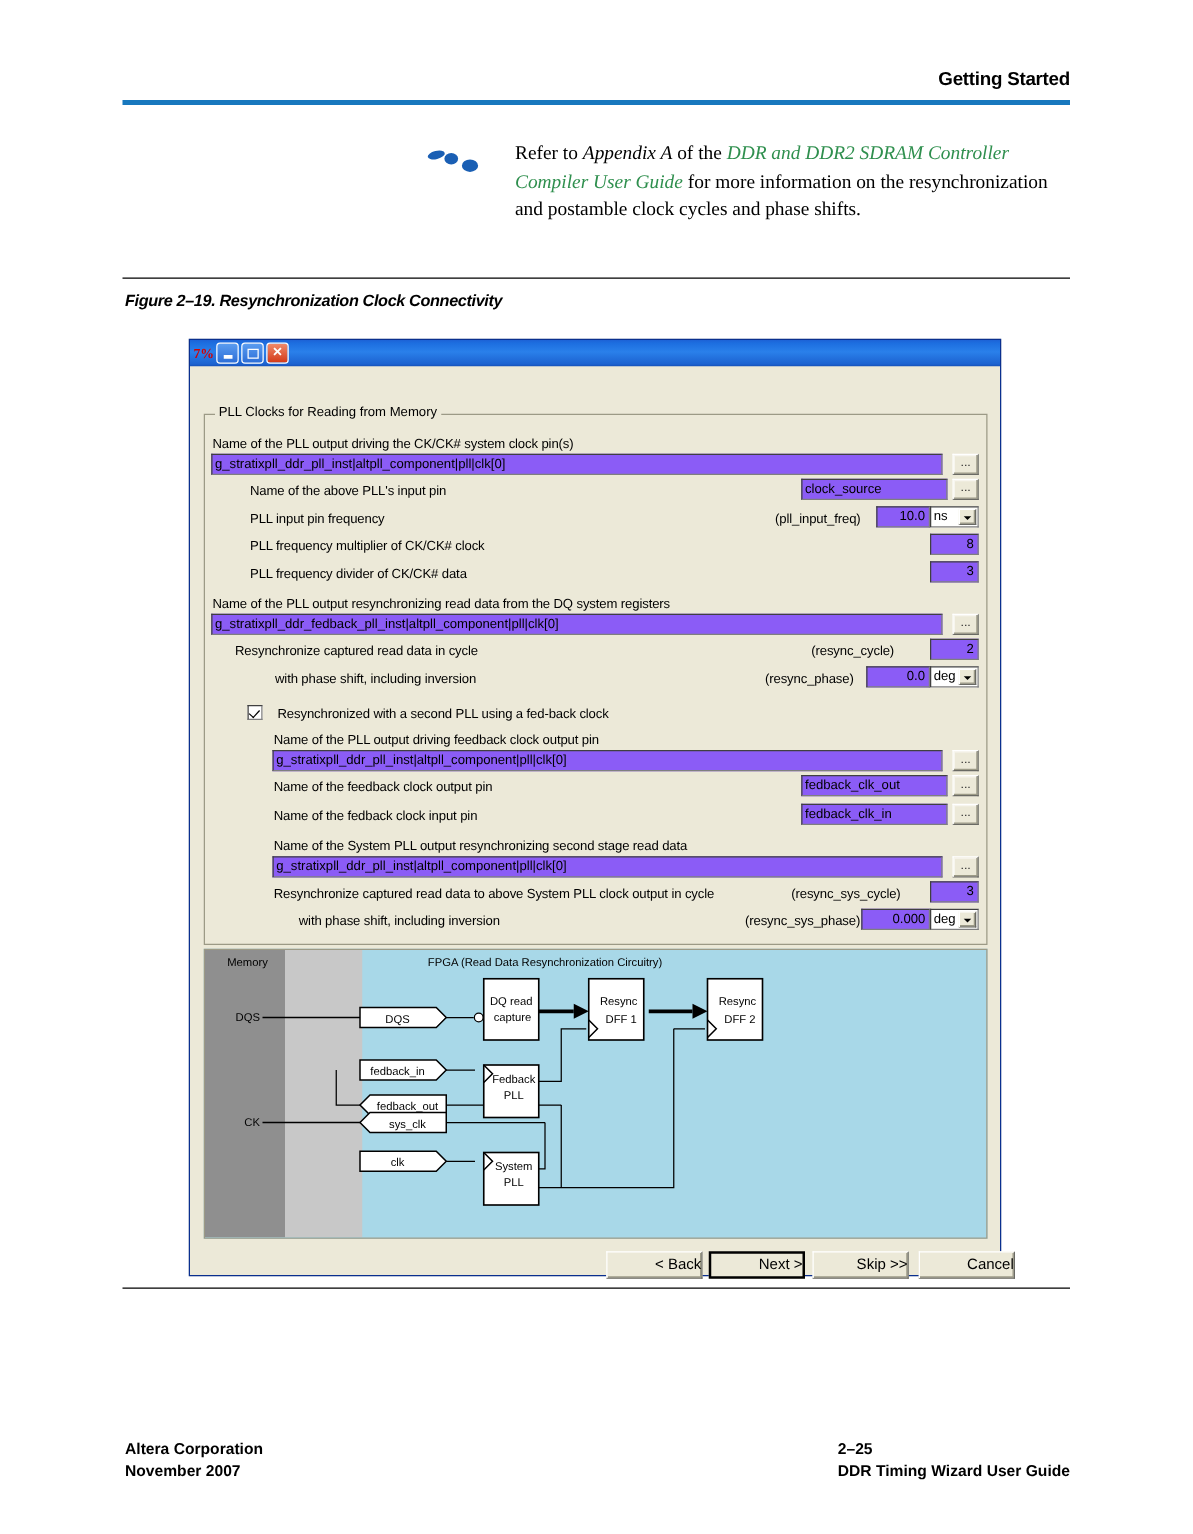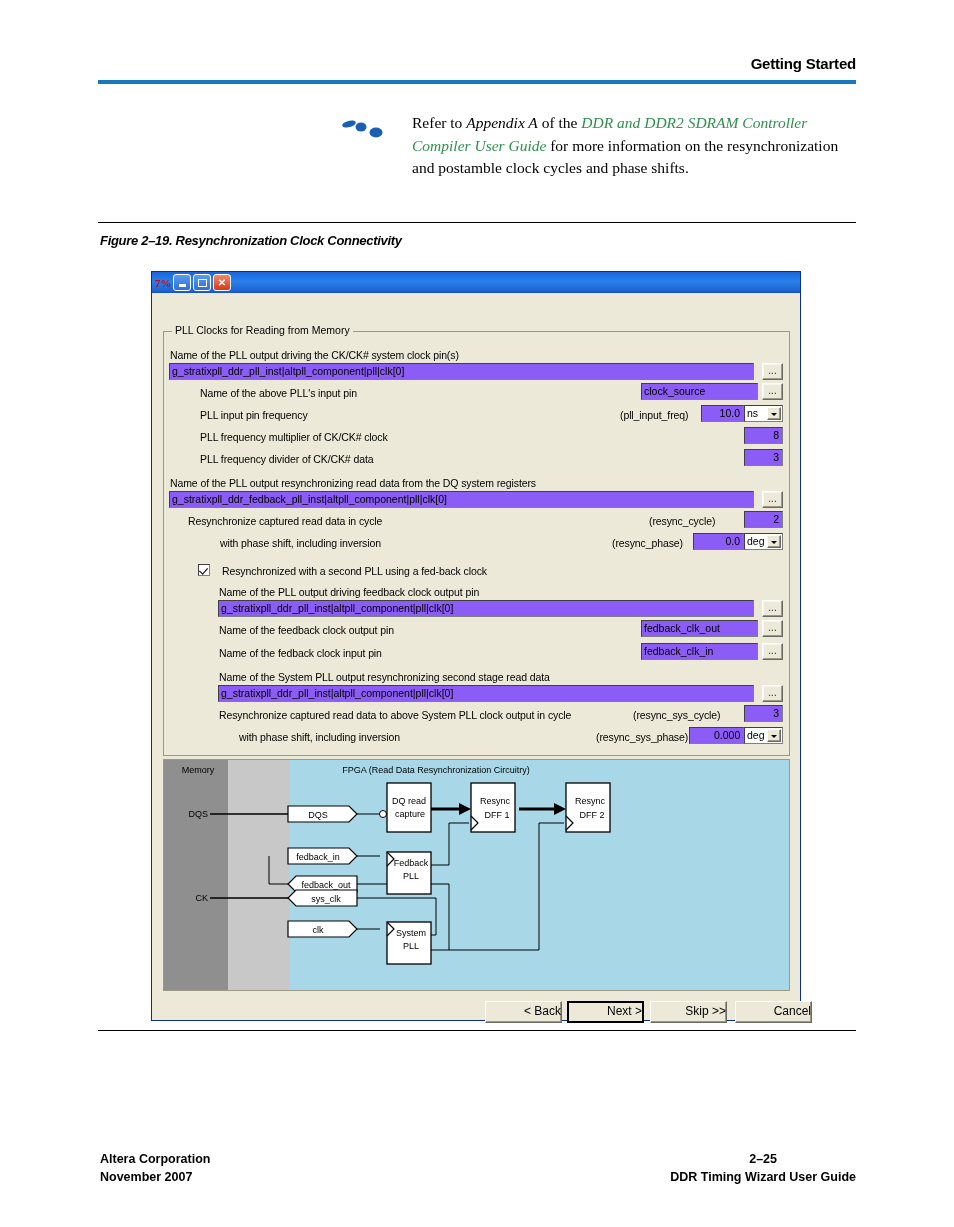--- a/index.html
+++ b/index.html
@@ -91,21 +91,21 @@
     left: 100px;
     top: 1150px;
     font-size: 12.5px;
     font-weight: bold;
     line-height: 18px;
   }
   .footer-right {
     position: absolute;
     right: 98px;
     top: 1150px;
-    text-align: center;
+    text-align: left;
     font-size: 12.5px;
     font-weight: bold;
     line-height: 18px;
   }
 
   
   .dialog {
     position: absolute;
     left: 151px;
     top: 271px;

